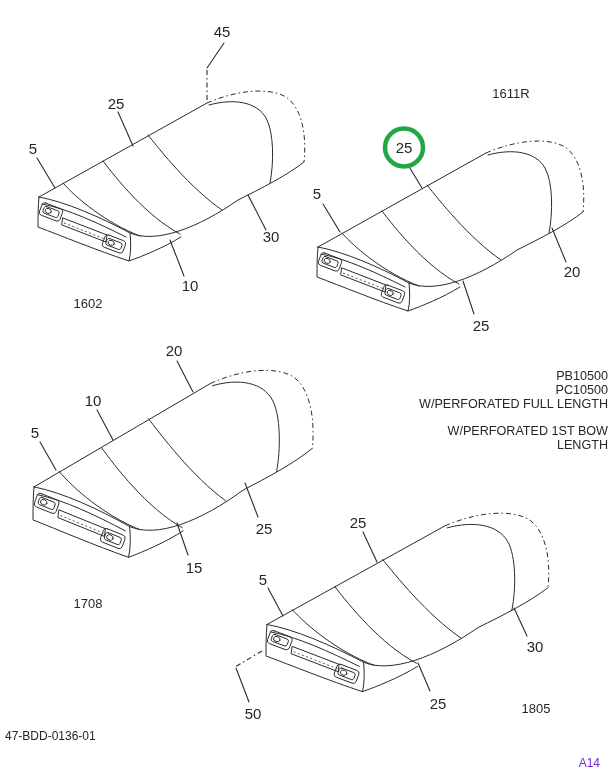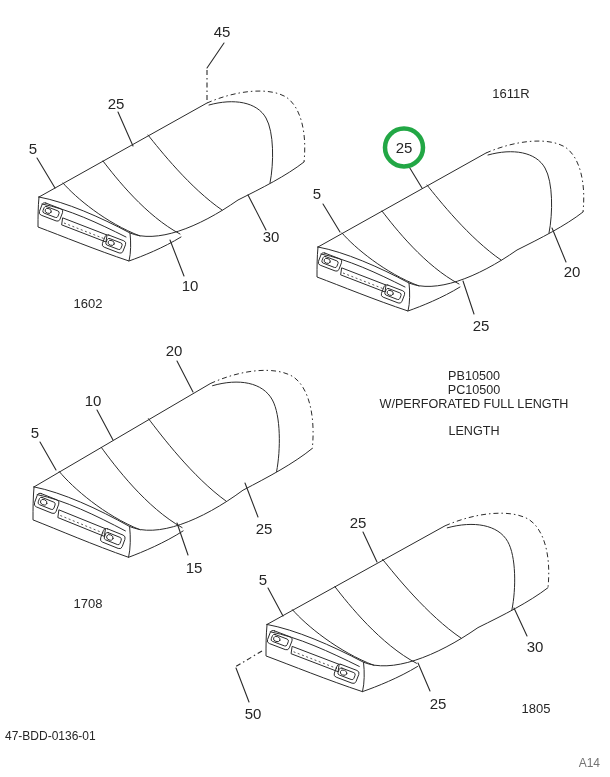--- a/index.html
+++ b/index.html
@@ -12,26 +12,26 @@
   .s{fill:none;stroke:#2b2b2b;stroke-width:1;stroke-linecap:round;stroke-linejoin:round;vector-effect:non-scaling-stroke;}
   .dd{fill:none;stroke:#2b2b2b;stroke-width:1;stroke-linecap:butt;stroke-dasharray:5,3,1.5,3;vector-effect:non-scaling-stroke;}
   .dp{fill:none;stroke:#2b2b2b;stroke-width:0.8;stroke-dasharray:2,2.5;vector-effect:non-scaling-stroke;}
   .leader{fill:none;stroke:#2b2b2b;stroke-width:1.1;stroke-linecap:round;}
   .leader-dd{fill:none;stroke:#2b2b2b;stroke-width:1.1;stroke-dasharray:5,3,1.5,3;}
   text{fill:#262626;}
   .callout{font-size:15px;text-anchor:middle;}
   .figlabel{font-size:13px;text-anchor:middle;}
   .notes{
     position:absolute;left:340px;top:370px;width:268px;
-    text-align:center;font-size:12.6px;line-height:13.8px;color:#262626;
+    text-align:right;font-size:12.6px;line-height:13.8px;color:#262626;
     white-space:nowrap;
   }
   .notes .gap{height:14px;}
   .footer-left{position:absolute;left:5px;top:729px;font-size:12px;color:#262626;}
-  .footer-right{position:absolute;right:10px;top:756px;font-size:12px;color:#737373;}
+  .footer-right{position:absolute;right:10px;top:756px;font-size:12px;color:#6d28d9;}
 </style>
 </head>
 <body>
 
 <div class="page">
 
   <svg width="610" height="777" viewBox="0 0 610 777">
 
     <defs>
 
@@ -132,18 +132,19 @@
       <text class="callout" x="253" y="719">50</text>
       <text class="figlabel" x="536" y="713">1805</text>
     </g>
   </svg>
 
   <div class="notes">
     <div>PB10500</div>
     <div>PC10500</div>
     <div>W/PERFORATED FULL LENGTH</div>
     <div class="gap"></div>
+    <div>W/PERFORATED 1ST BOW</div>
     <div>LENGTH</div>
   </div>
 
   <div class="footer-left">47-BDD-0136-01</div>
   <div class="footer-right">A14</div>
 </div>
 
 </body></html>

